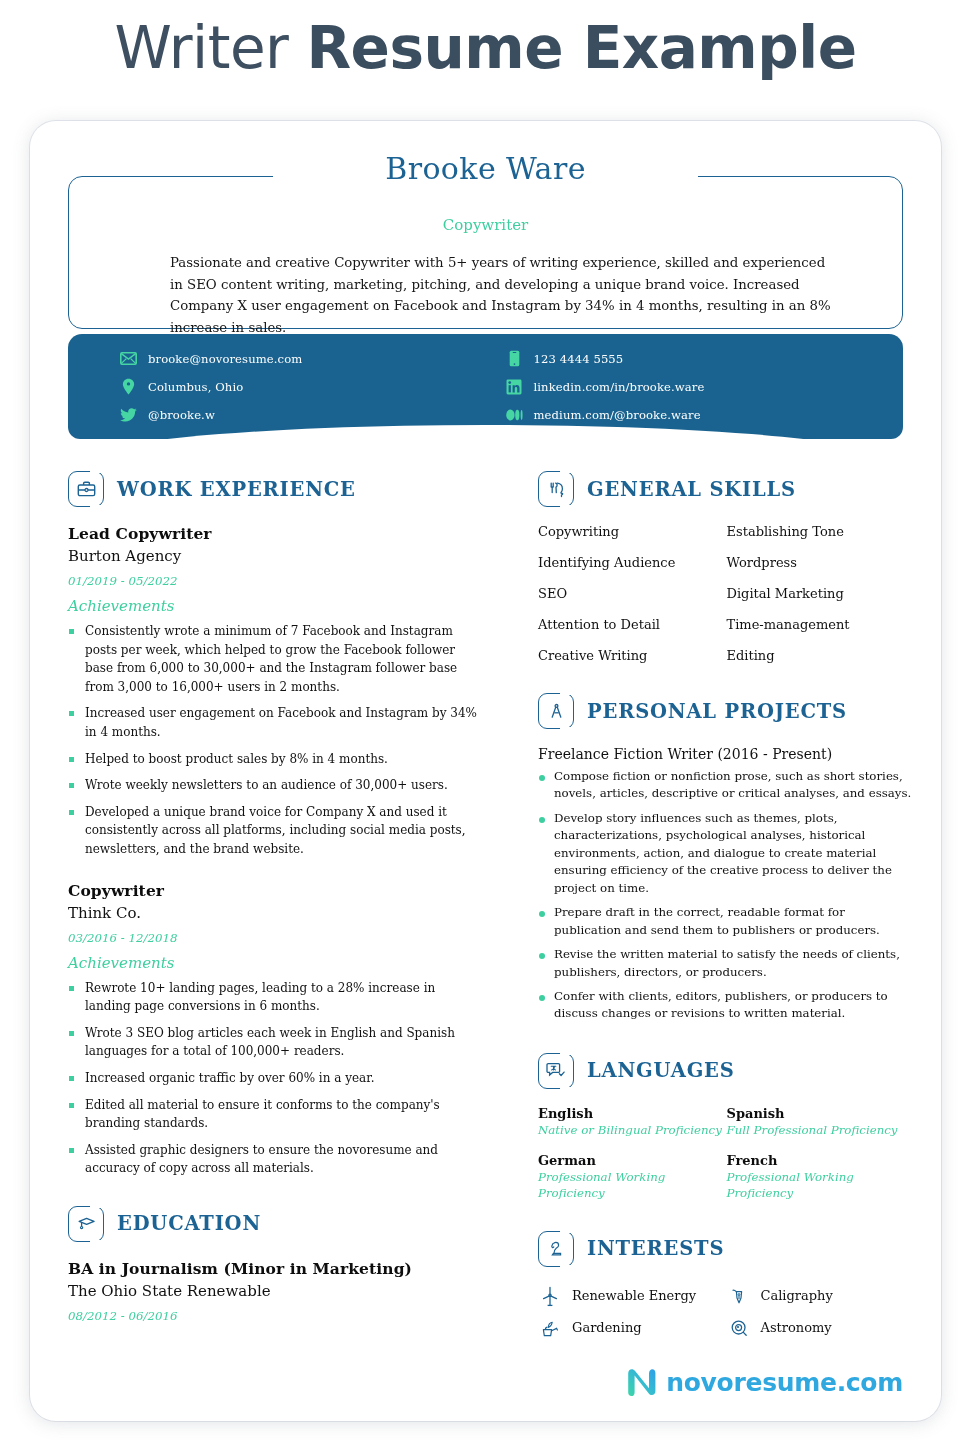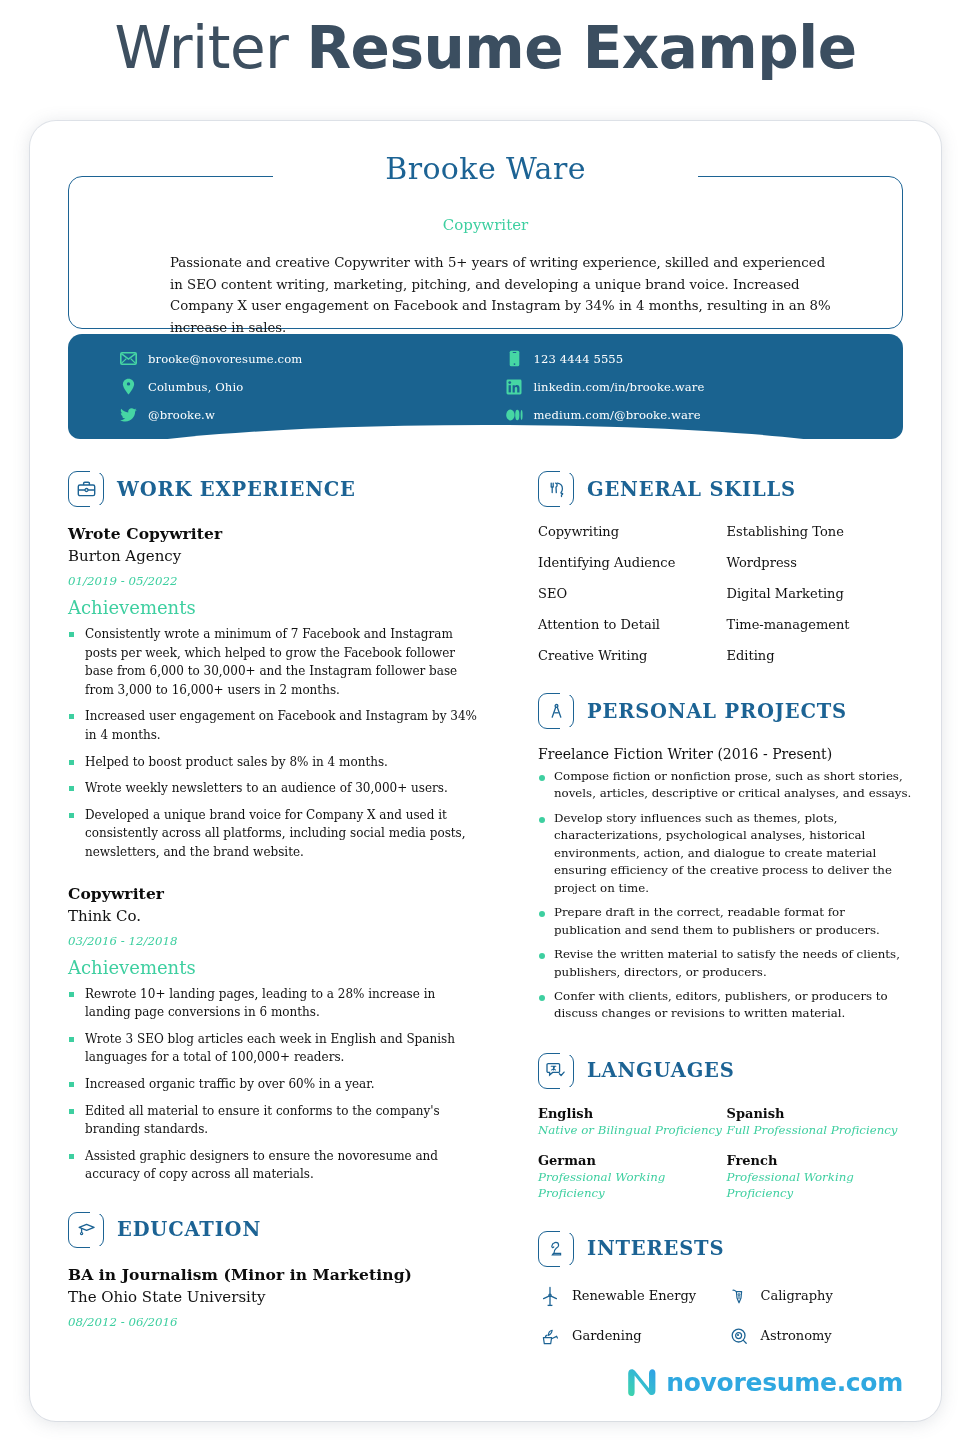--- a/index.html
+++ b/index.html
@@ -171,21 +171,21 @@
     margin-bottom: 4px;
   }
   .entry-org {
     font-size: 15px; color: #111; margin-bottom: 9px;
   }
   .entry-date {
     font-size: 11.8px; font-style: italic; color: #3ecfa0;
     margin-bottom: 9px;
   }
   .entry-sub {
-    font-size: 18px; color: #3ecfa0;
+    font-size: 15px; font-style: italic; color: #3ecfa0;
     margin-bottom: 7px;
   }
   ul.bullets { list-style: none; }
   ul.bullets li {
     position: relative;
     padding-left: 17px;
     font-size: 12px;
     line-height: 1.55;
     color: #111;
     margin-bottom: 8px;
@@ -227,21 +227,21 @@
     row-gap: 15px;
     margin-bottom: 30px;
   }
   .lang-name { font-size: 13px; font-weight: 700; color: #0d0d0d; margin-bottom: 2px; }
   .lang-level { font-size: 11.8px; font-style: italic; color: #3ecfa0; line-height: 1.3; }
 
   
   .int-grid {
     display: grid;
     grid-template-columns: 1fr 1fr;
-    row-gap: 16px;
+    row-gap: 8px;
   }
   .interest {
     display: flex; align-items: center; gap: 10px;
     font-size: 13px; color: #111;
   }
   .interest .ico { width: 24px; height: 24px; flex: 0 0 24px; display:flex; align-items:center; justify-content:center; }
 
   
   .footer-logo {
     position: absolute;
@@ -364,21 +364,21 @@
                 <rect x="1.3" y="5" width="16.4" height="10.6" rx="1.6" fill="none" stroke="#1c6394" stroke-width="1.4"></rect>
                 <path d="M6.6 5 V3.4 a1.2 1.2 0 0 1 1.2 -1.2 h3.4 a1.2 1.2 0 0 1 1.2 1.2 V5" fill="none" stroke="#1c6394" stroke-width="1.4"></path>
                 <circle cx="9.5" cy="10" r="1.5" fill="none" stroke="#1c6394" stroke-width="1.3"></circle>
                 <path d="M1.4 10 H8 M11 10 H17.6" stroke="#1c6394" stroke-width="1.3"></path>
               </svg>
           </span>
           <span class="sec-title">WORK EXPERIENCE</span>
         </div>
 
         <div class="entry">
-          <div class="entry-title">Wrote Copywriter</div>
+          <div class="entry-title">Lead Copywriter</div>
           <div class="entry-org">Burton Agency</div>
           <div class="entry-date">01/2019 - 05/2022</div>
           <div class="entry-sub">Achievements</div>
           <ul class="bullets">
             <li>Consistently wrote a minimum of 7 Facebook and Instagram posts per week, which helped to grow the Facebook follower base from 6,000 to 30,000+ and the Instagram follower base from 3,000 to 16,000+ users in 2 months.</li>
             <li>Increased user engagement on Facebook and Instagram by 34% in 4 months.</li>
             <li>Helped to boost product sales by 8% in 4 months.</li>
             <li>Wrote weekly newsletters to an audience of 30,000+ users.</li>
             <li>Developed a unique brand voice for Company X and used it consistently across all platforms, including social media posts, newsletters, and the brand website.</li>
           </ul>
@@ -408,21 +408,21 @@
             <svg width="19" height="18" viewBox="0 0 19 18">
                 <path d="M2.2 6.4 L9.6 3.4 L17 6.4 L9.6 9.4 Z" fill="none" stroke="#1c6394" stroke-width="1.4" stroke-linejoin="round"></path>
                 <path d="M4.6 7.4 V11.6" fill="none" stroke="#1c6394" stroke-width="1.3"></path>
                 <circle cx="4.6" cy="12.6" r="1.1" fill="none" stroke="#1c6394" stroke-width="1.2"></circle>
               </svg>
           </span>
           <span class="sec-title">EDUCATION</span>
         </div>
         <div class="entry">
           <div class="entry-title">BA in Journalism (Minor in Marketing)</div>
-          <div class="entry-org">The Ohio State University</div>
+          <div class="entry-org">The Ohio State Renewable</div>
           <div class="entry-date">08/2012 - 06/2016</div>
         </div>
       </div>
 
     </div>
 
     <div class="col-right">
 
       <div class="section-block">
         <div class="sec-head">

